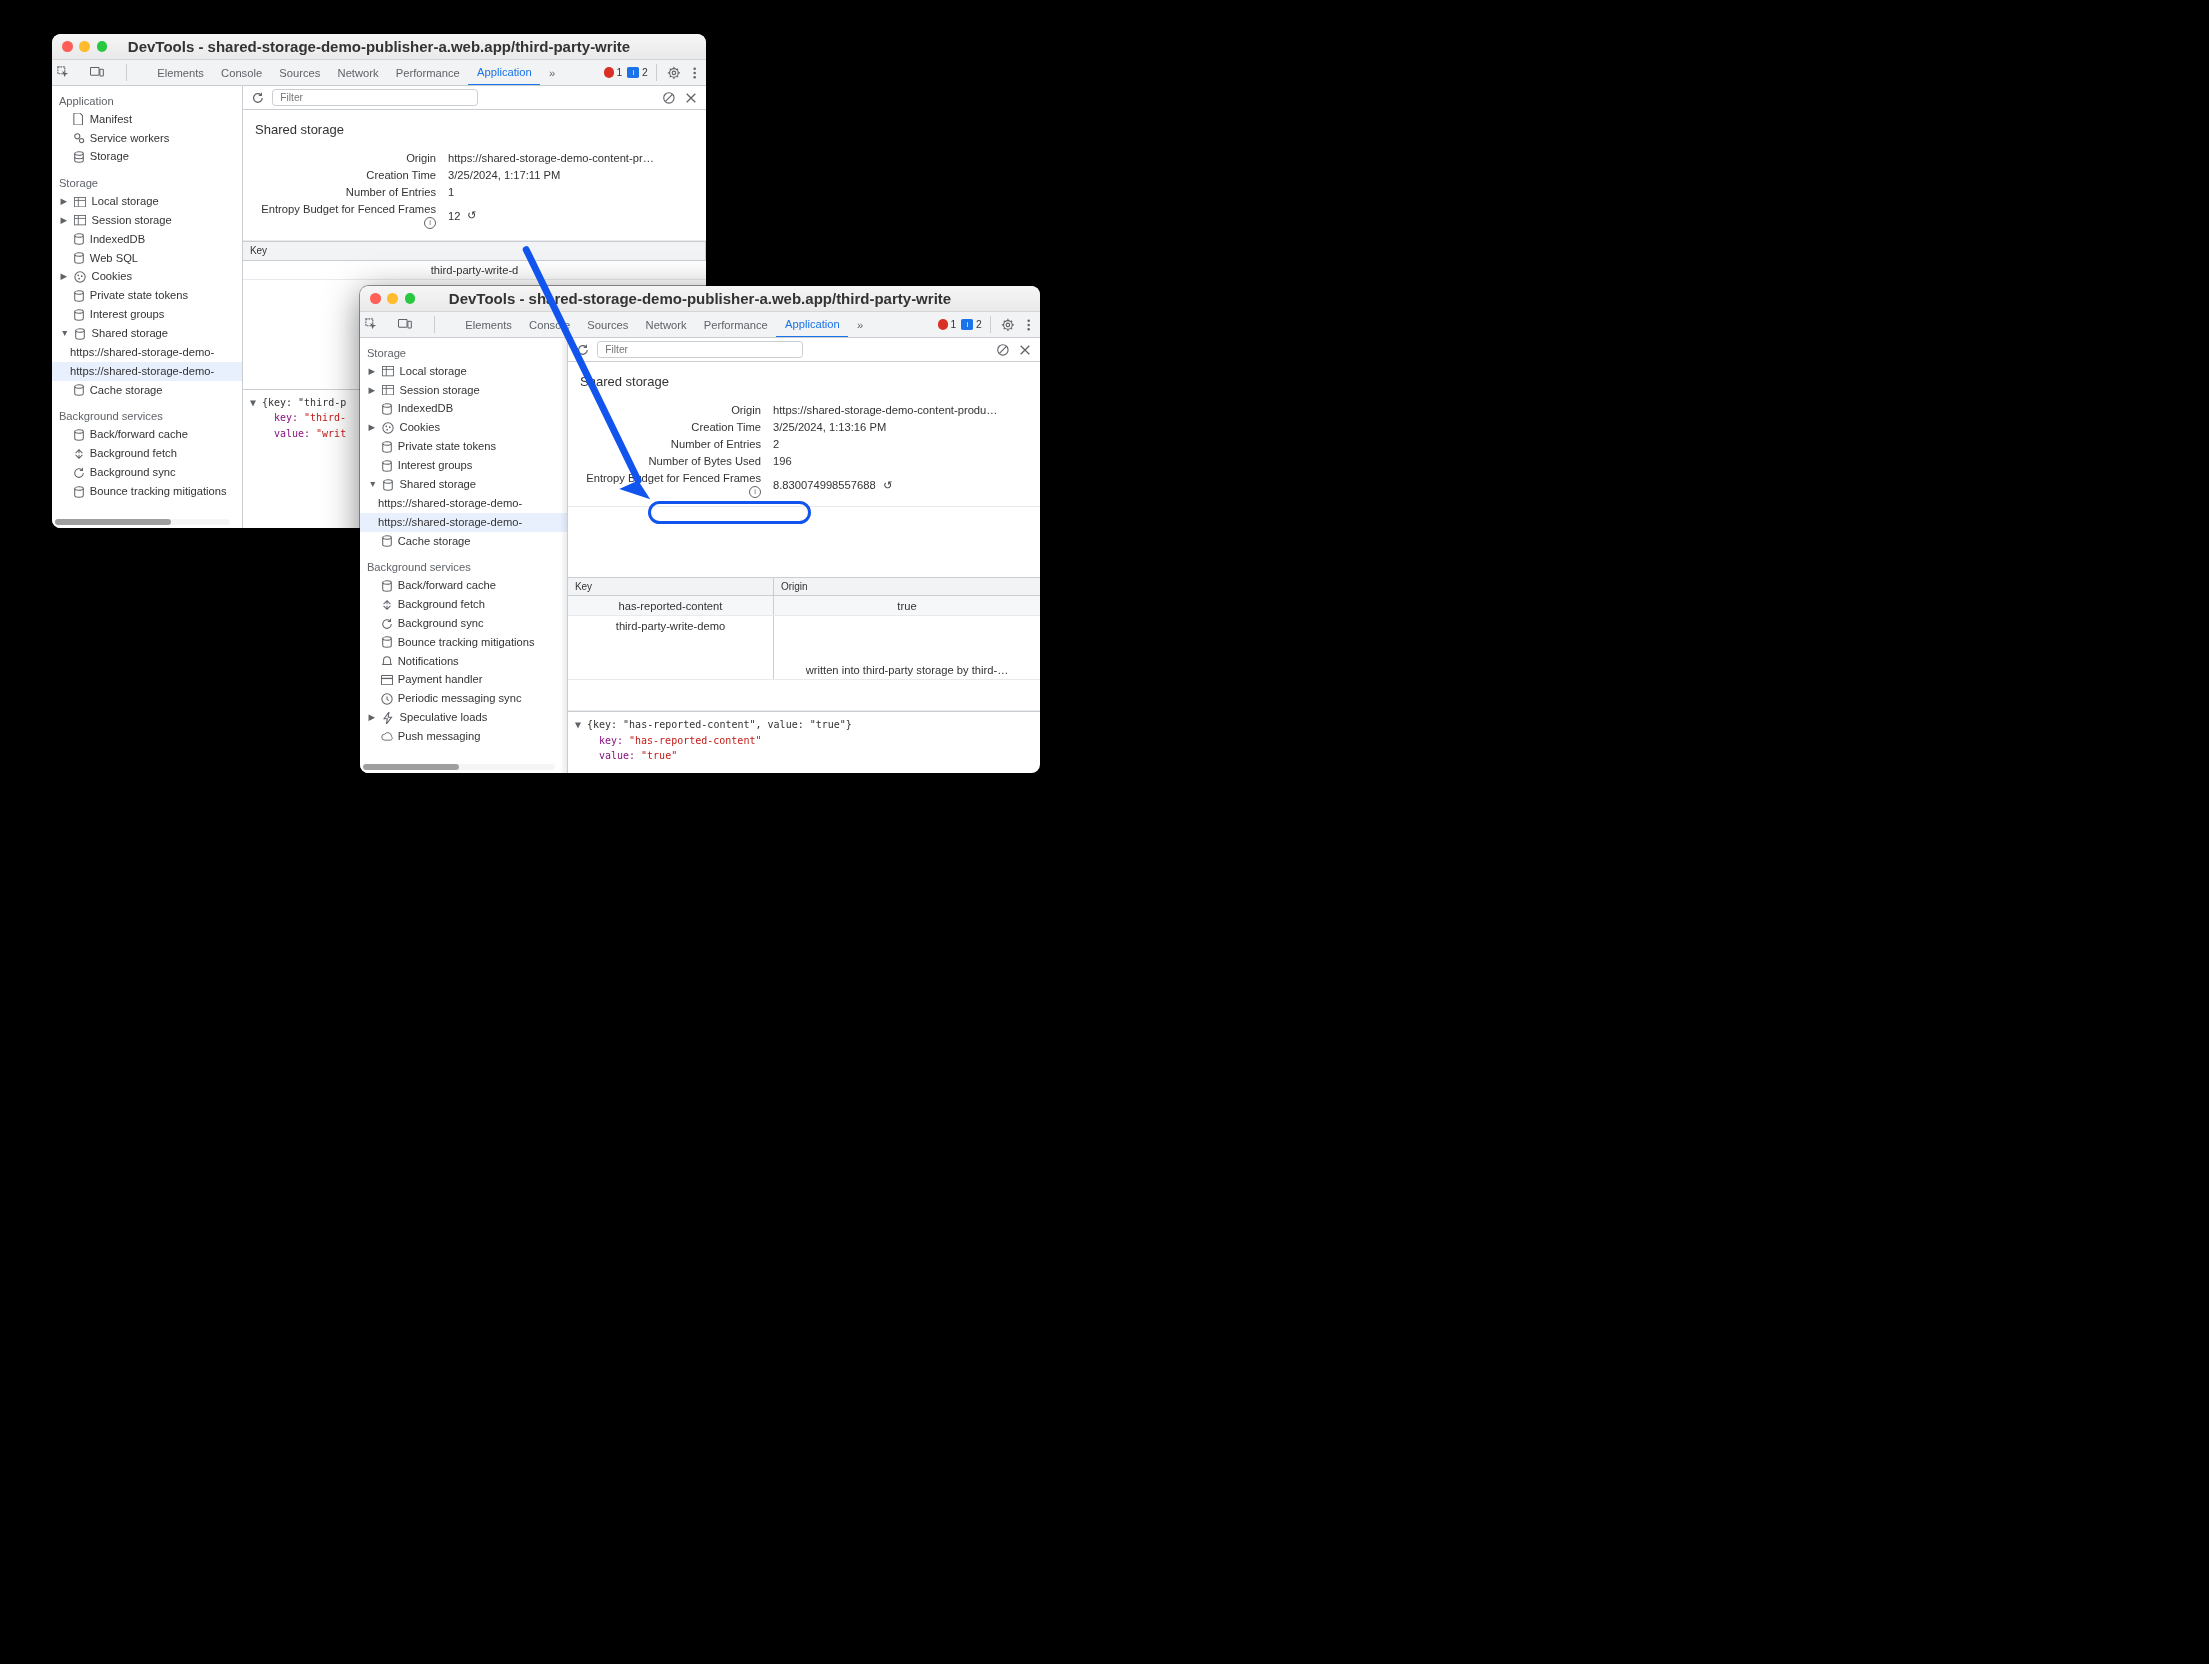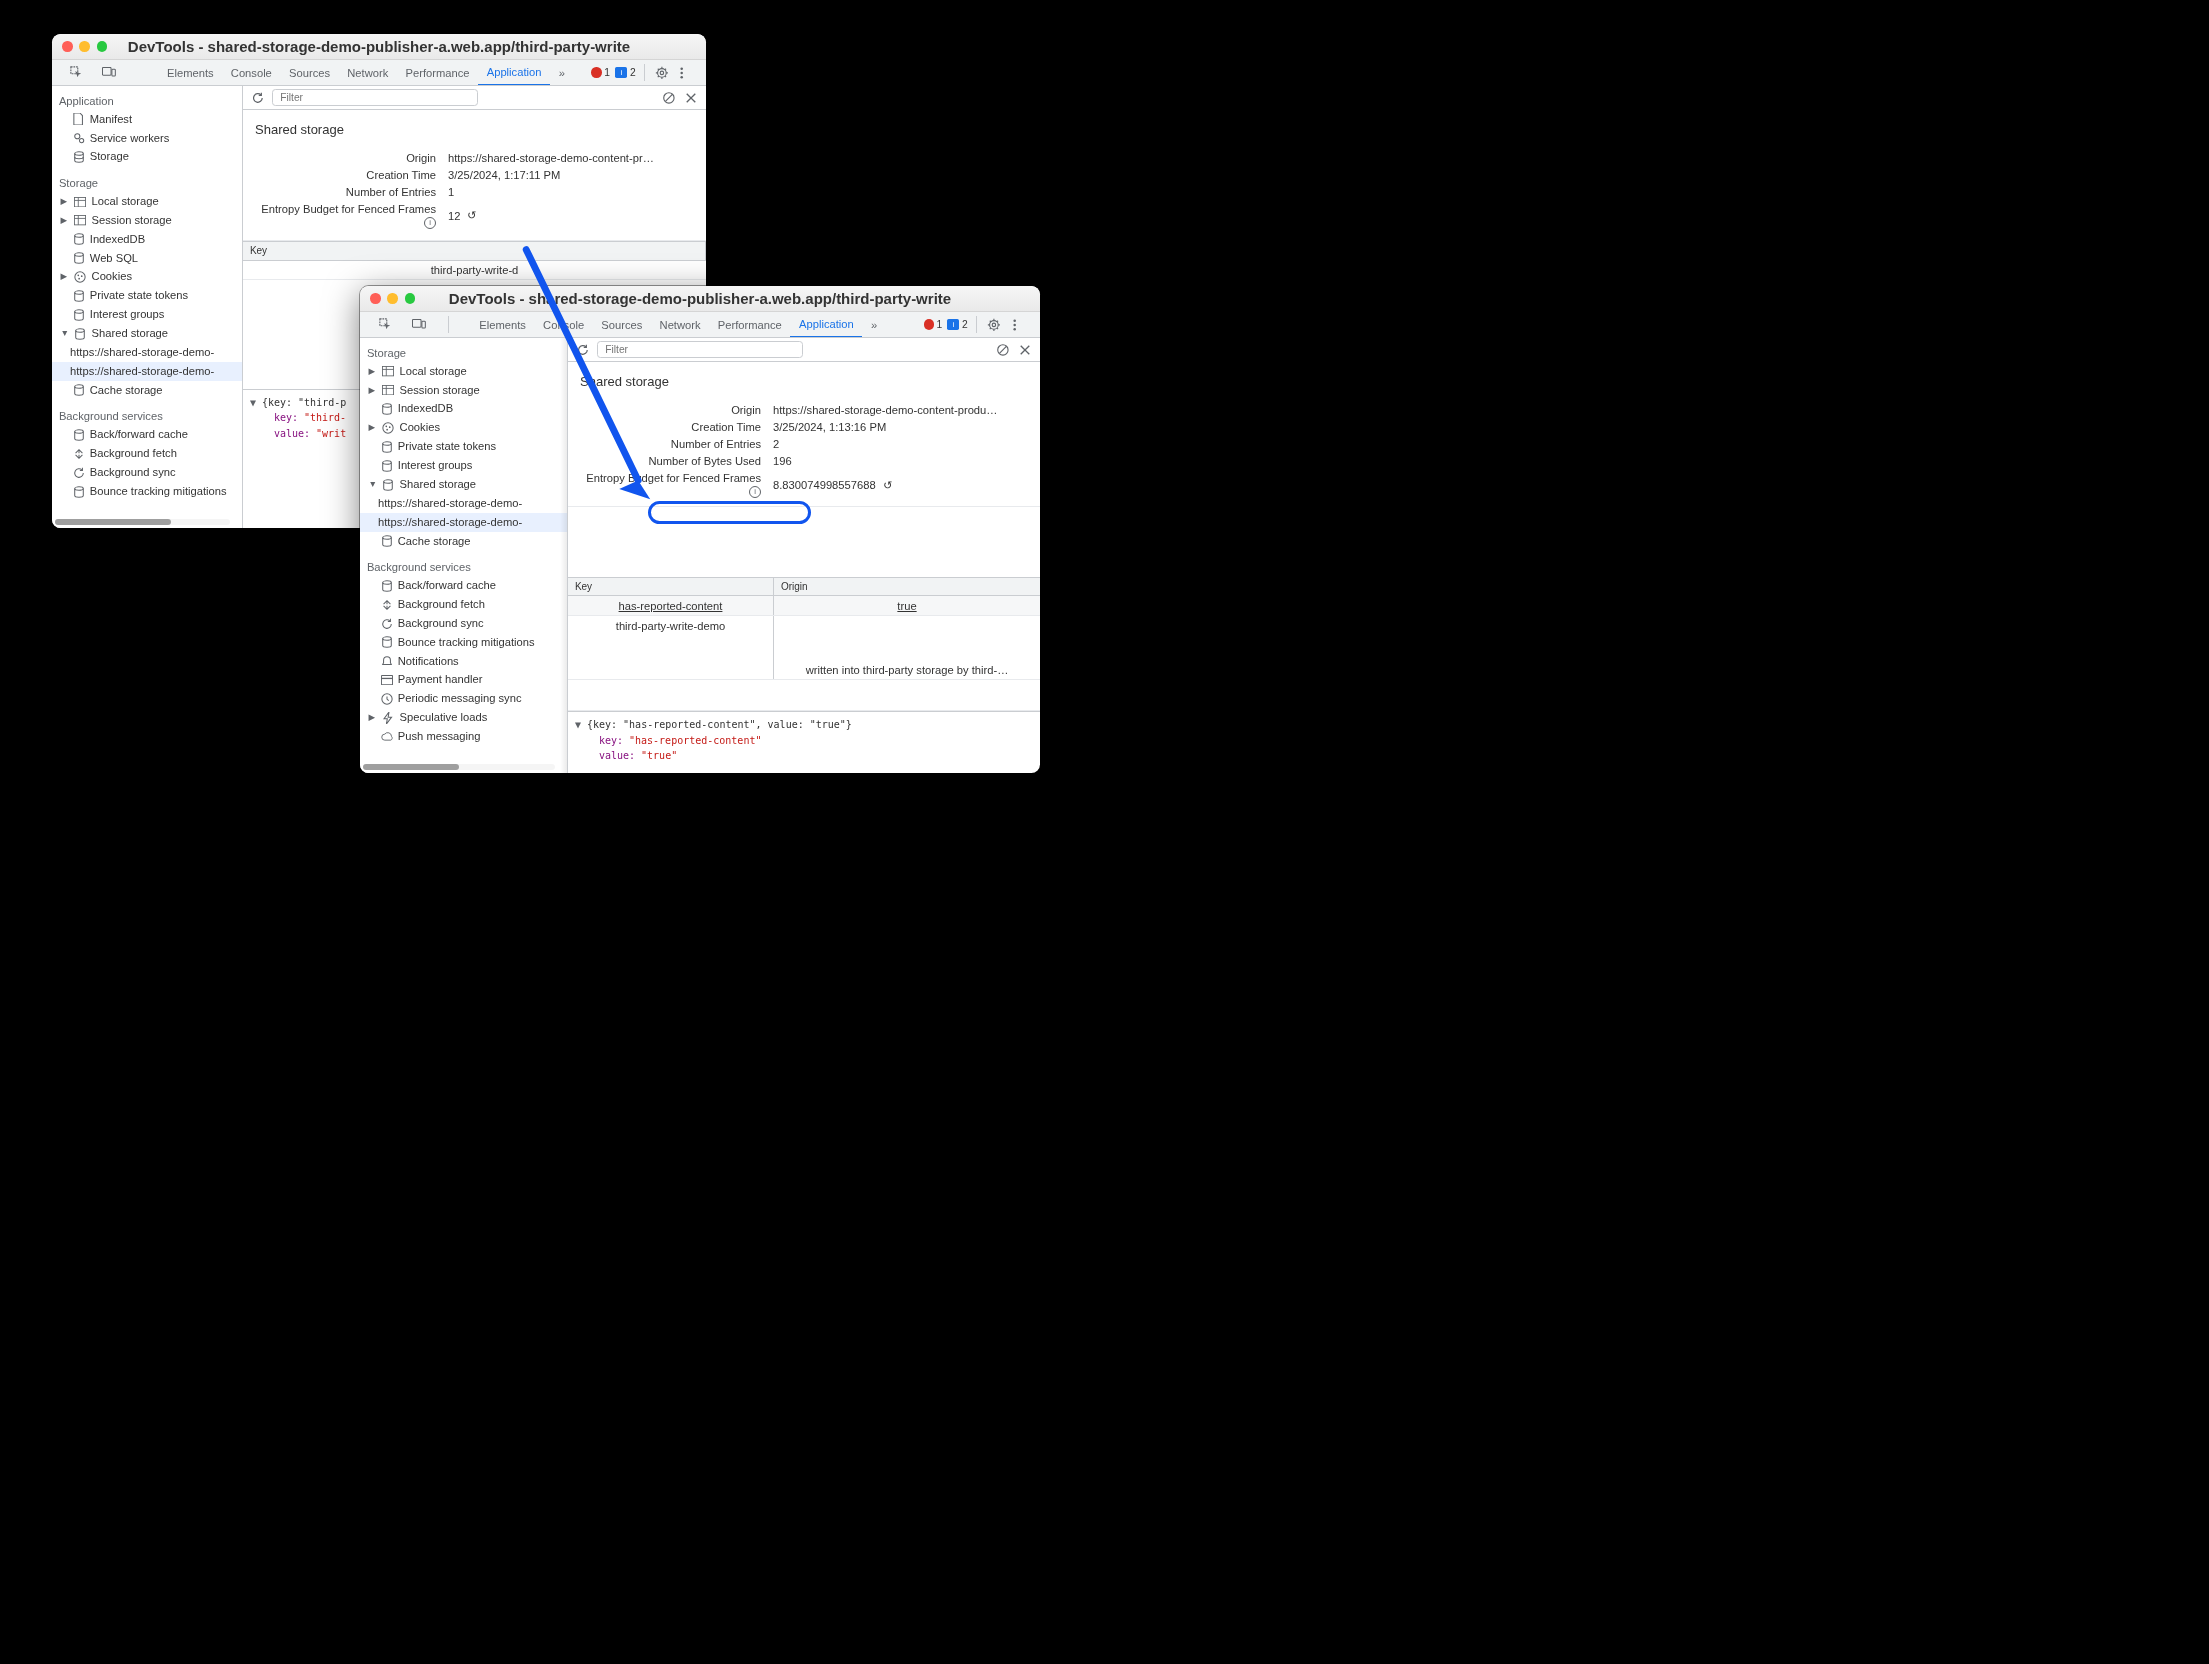--- a/index.html
+++ b/index.html
@@ -38,21 +38,21 @@
     position: absolute; left: 0; right: 0; text-align: center;
     font-size: 15px; font-weight: 600; color: #333;
     pointer-events: none;
   }
   .toolbar {
     height: 26px;
     background: #f1f3f4;
     border-bottom: 0.9px solid #cacdd1;
     display: flex;
     align-items: center;
-    padding: 0 18px;
+    padding: 0 4px;
     gap: 18px;
   }
   .toolbar .ico { width: 15.5px; height: 15.5px; display: flex; align-items: center; justify-content: center; color: #5f6368; }
   .toolbar .sep { width: 0.9px; height: 17px; background: #cacdd1; margin: 0 3.4px; }
   .tabs { display: flex; gap: 0; align-items: stretch; flex: 1; height: 100%; }
   .tab {
     padding: 0 8.6px;
     display: flex; align-items: center;
     color: #5f6368;
     font-size: 11.2px;
@@ -140,21 +140,21 @@
     background: #f1f3f4;
     border-top: 0.9px solid #cacdd1;
     border-bottom: 0.9px solid #cacdd1;
     display: flex;
     font-size: 10px;
   }
   .tablehdr > div, .tablerow > div { padding: 3.4px 6.9px; }
   .colkey { flex: 0 0 206px; border-right: 0.9px solid #cacdd1; }
   .colval { flex: 1; }
   .tablerow { display: flex; border-bottom: 0.9px solid #e8eaed; background:#fff;text-align:center;}
-  .tablerow.stripe { background: #f6f7f8; text-decoration: underline; }
+  .tablerow.stripe { background: #f6f7f8; }
   .details {
     border-top: 0.9px solid #cacdd1;
     padding: 5.2px 6.9px;
     font-family: Menlo, Monaco, Consolas, monospace;
     font-size: 10px;
     line-height: 15.5px;
     flex: 1;
   }
   .details .d-tri { color:#5f6368; }
   .details .d-key { color:#881280;}

